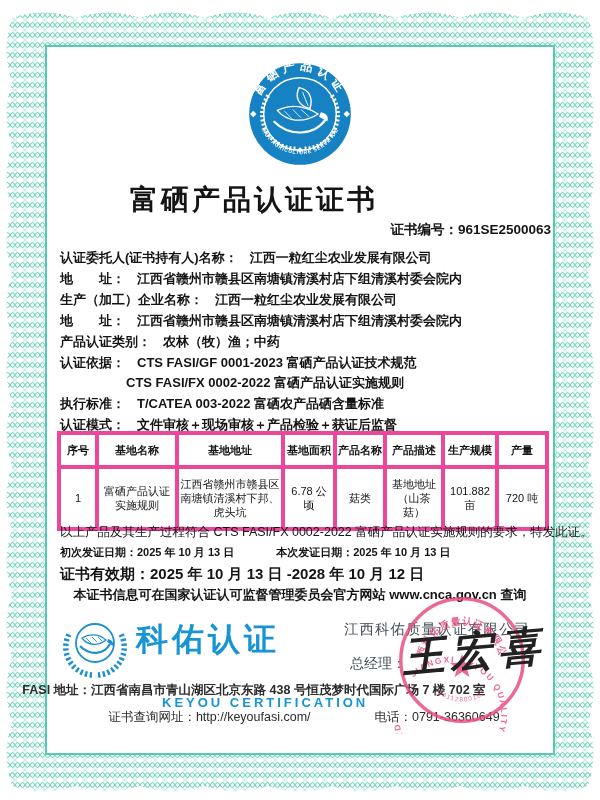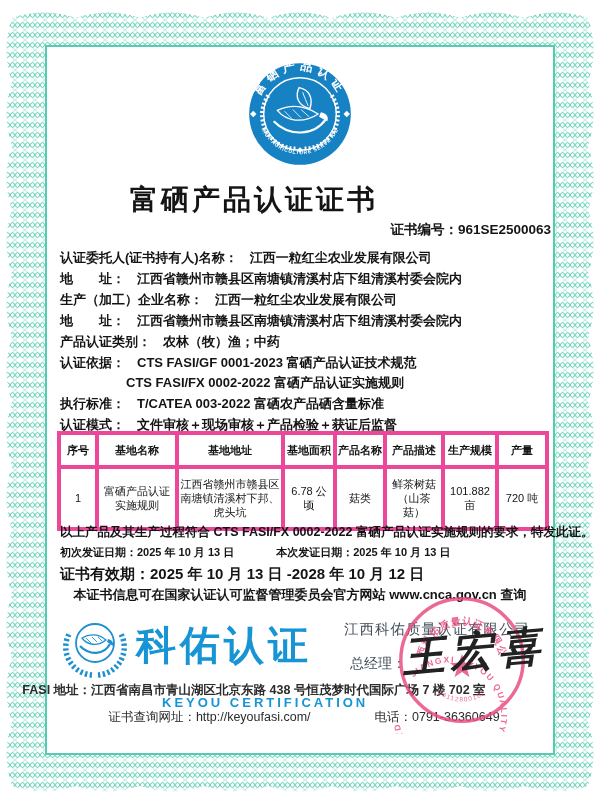--- a/index.html
+++ b/index.html
@@ -15,28 +15,28 @@
   .bline{font-size:13px;font-weight:bold;line-height:16px;margin-bottom:5px;white-space:nowrap;}
   .bline.cont{padding-left:66px;margin-top:-1px;}
   .bline .lbl{margin-right:12px;text-align:center;}
   .scope-table{position:absolute;left:57px;top:431px;width:488px;border-collapse:collapse;
                table-layout:fixed;z-index:2;font-family:"Liberation Sans",sans-serif;}
   .scope-table th,.scope-table td{border:4px solid #ec4899;text-align:center;vertical-align:middle;
                font-size:11px;padding:2px 1px;line-height:14px;}
   .scope-table th{font-weight:bold;height:26px;}
   .scope-table td{height:54px;font-weight:500;}
   .statement{position:absolute;left:60px;top:524px;width:490px;font-size:12.5px;
-             font-weight:bold;white-space:nowrap;z-index:2;}
+             font-weight:normal;white-space:nowrap;z-index:2;}
   .dates1{position:absolute;left:60px;top:545px;font-size:11px;font-weight:bold;z-index:2;white-space:nowrap;}
   .dates1 .gap{display:inline-block;width:42px;}
   .dates2{position:absolute;left:60px;top:565px;font-size:15px;font-weight:bold;z-index:2;white-space:nowrap;}
   .info-line{position:absolute;left:0;top:586px;width:600px;text-align:center;
              font-size:13px;font-weight:bold;z-index:2;}
   .keyou-logo{position:absolute;left:60px;top:613px;width:70px;height:70px;z-index:2;}
-  .keyou-cn{position:absolute;left:136px;top:618px;font-size:40px;font-weight:bold;
+  .keyou-cn{position:absolute;left:136px;top:618px;font-size:32px;font-weight:bold;
             color:#1694d4;letter-spacing:4px;z-index:2;}
   .keyou-en{position:absolute;left:139px;top:695px;font-size:13px;font-weight:bold;
             color:#1694d4;letter-spacing:3px;z-index:2;padding-left:23px;}
   .issuer{position:absolute;left:344px;top:620px;font-size:14.5px;color:#44505c;
           letter-spacing:1px;z-index:3;white-space:nowrap;}
   .manager{position:absolute;left:350px;top:655px;font-size:14px;color:#44505c;z-index:3;}
   .seal{position:absolute;left:388px;top:586px;width:148px;height:148px;z-index:4;opacity:.82;}
   .signature{position:absolute;left:402px;top:624px;font-size:42px;font-weight:bold;
              font-style:italic;color:#222;letter-spacing:6px;transform:rotate(-5deg);
              z-index:5;font-family:"Liberation Serif","DejaVu Serif",serif;}
@@ -143,21 +143,21 @@
         <th>产量</th>
       </tr>
     </thead>
     <tbody>
       <tr>
         <td>1</td>
         <td>富硒产品认证实施规则</td>
         <td>江西省赣州市赣县区南塘镇清溪村下邦、虎头坑</td>
         <td>6.78 公顷</td>
         <td>菇类</td>
-        <td>鲜茶树菇（山茶菇）</td>
+        <td>基地地址（山茶菇）</td>
         <td>101.882 亩</td>
         <td>720 吨</td>
       </tr>
     </tbody>
   </table>
 
   <div class="statement">以上产品及其生产过程符合 CTS FASI/FX 0002-2022 富硒产品认证实施规则的要求，特发此证。</div>
 
   <div class="dates1">
     <span>初次发证日期：</span><span>2025 年 10 月 13 日</span><span class="gap"></span><span>本次发证日期：</span><span>2025 年 10 月 13 日</span>

